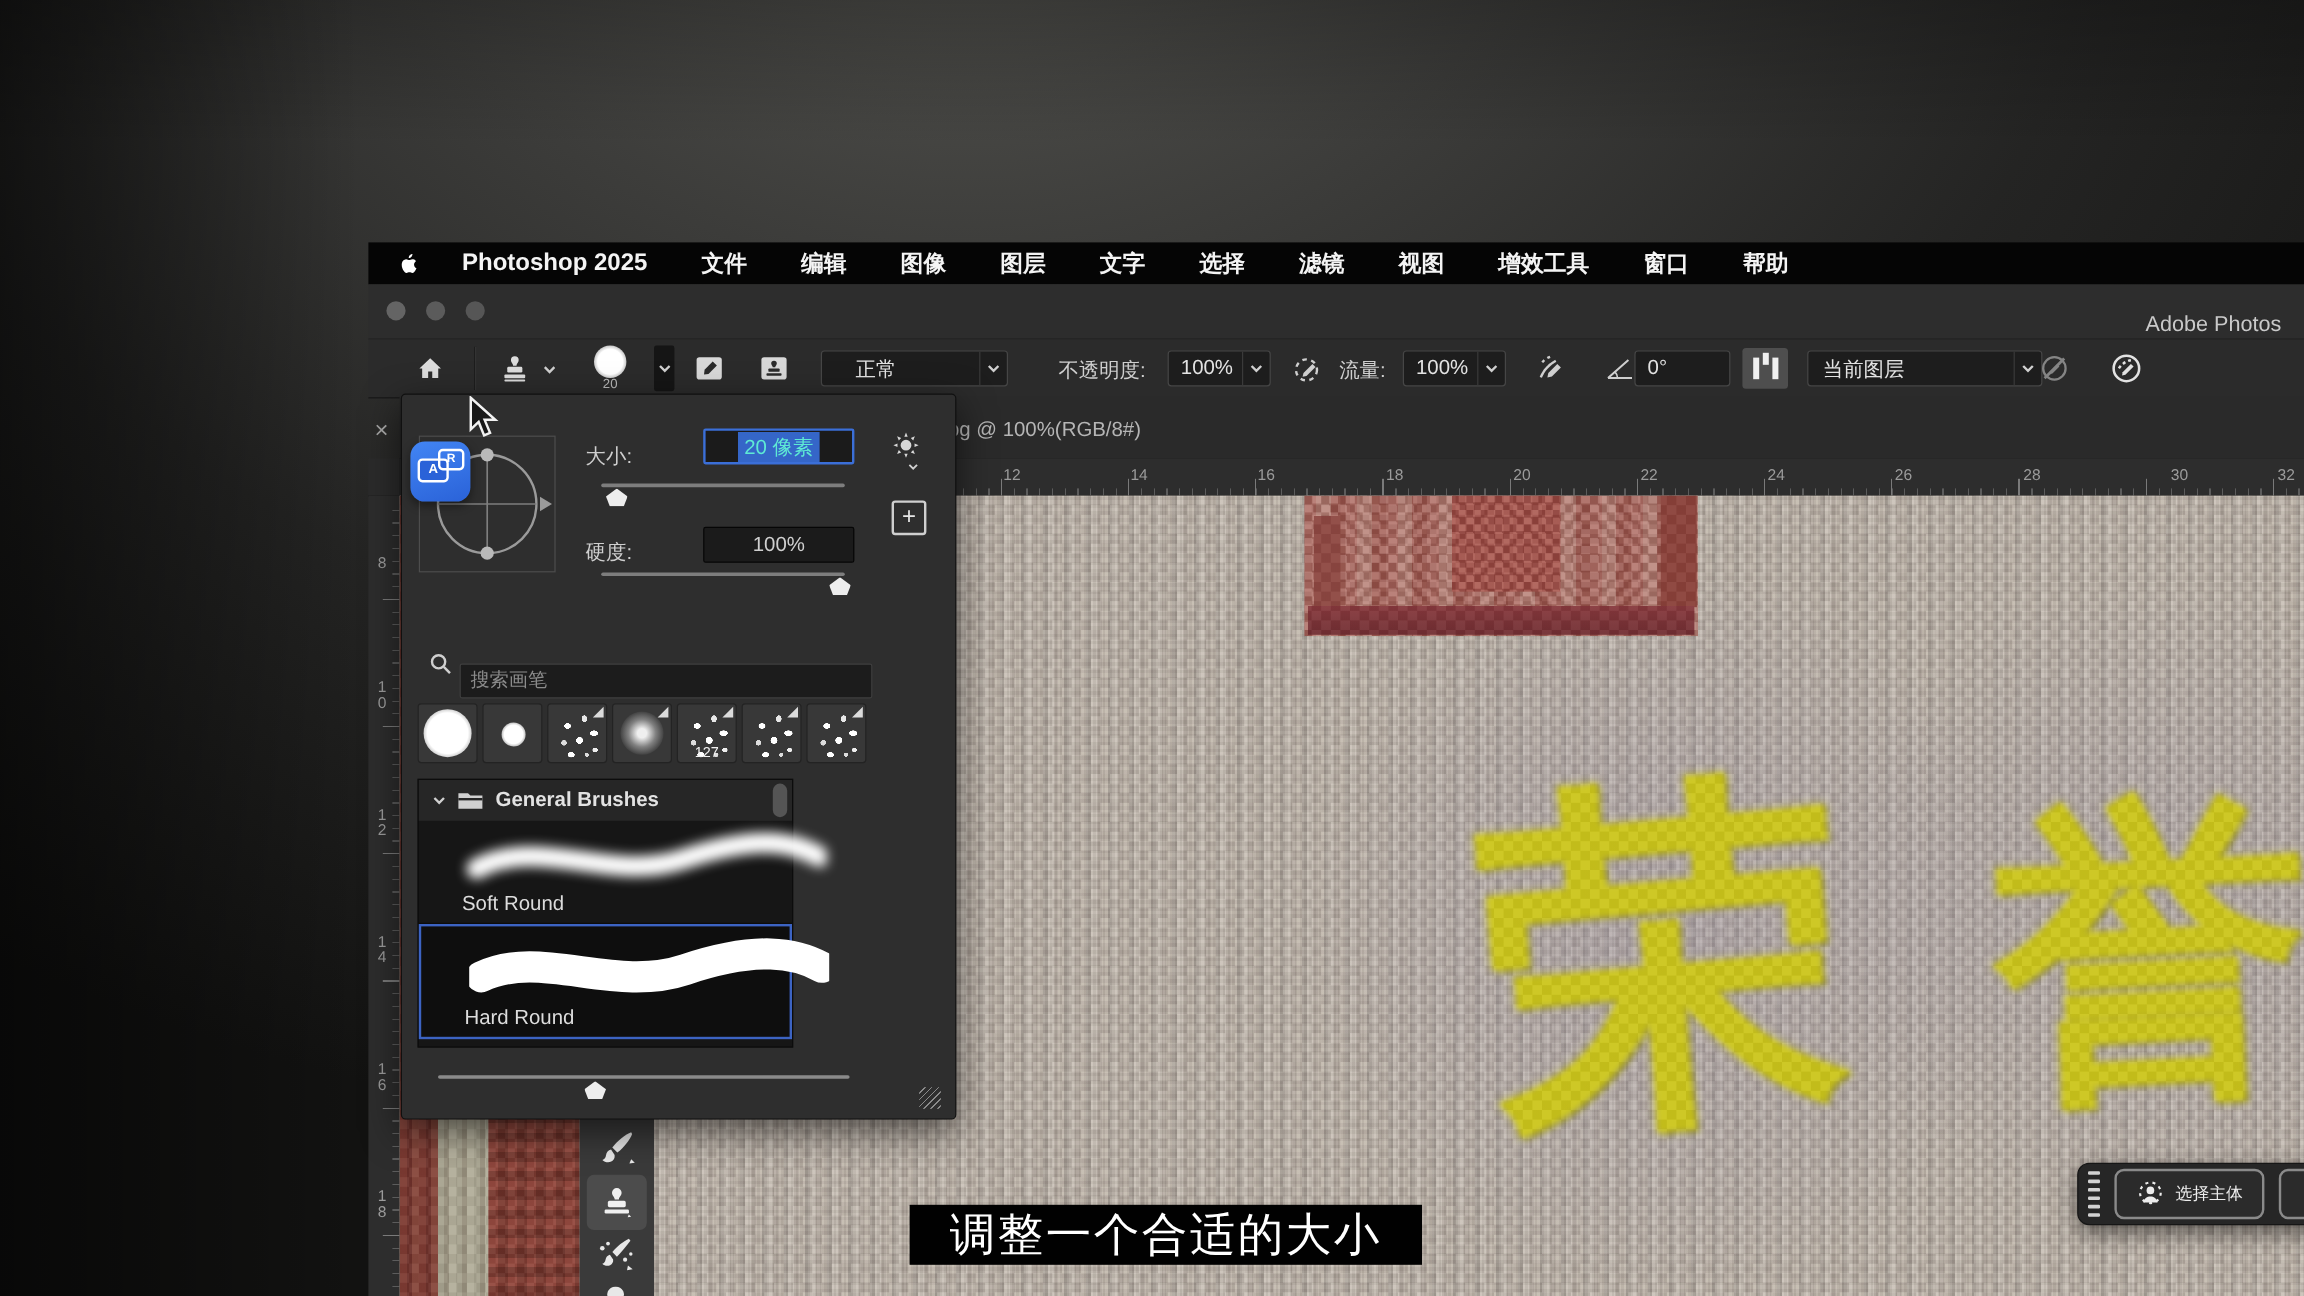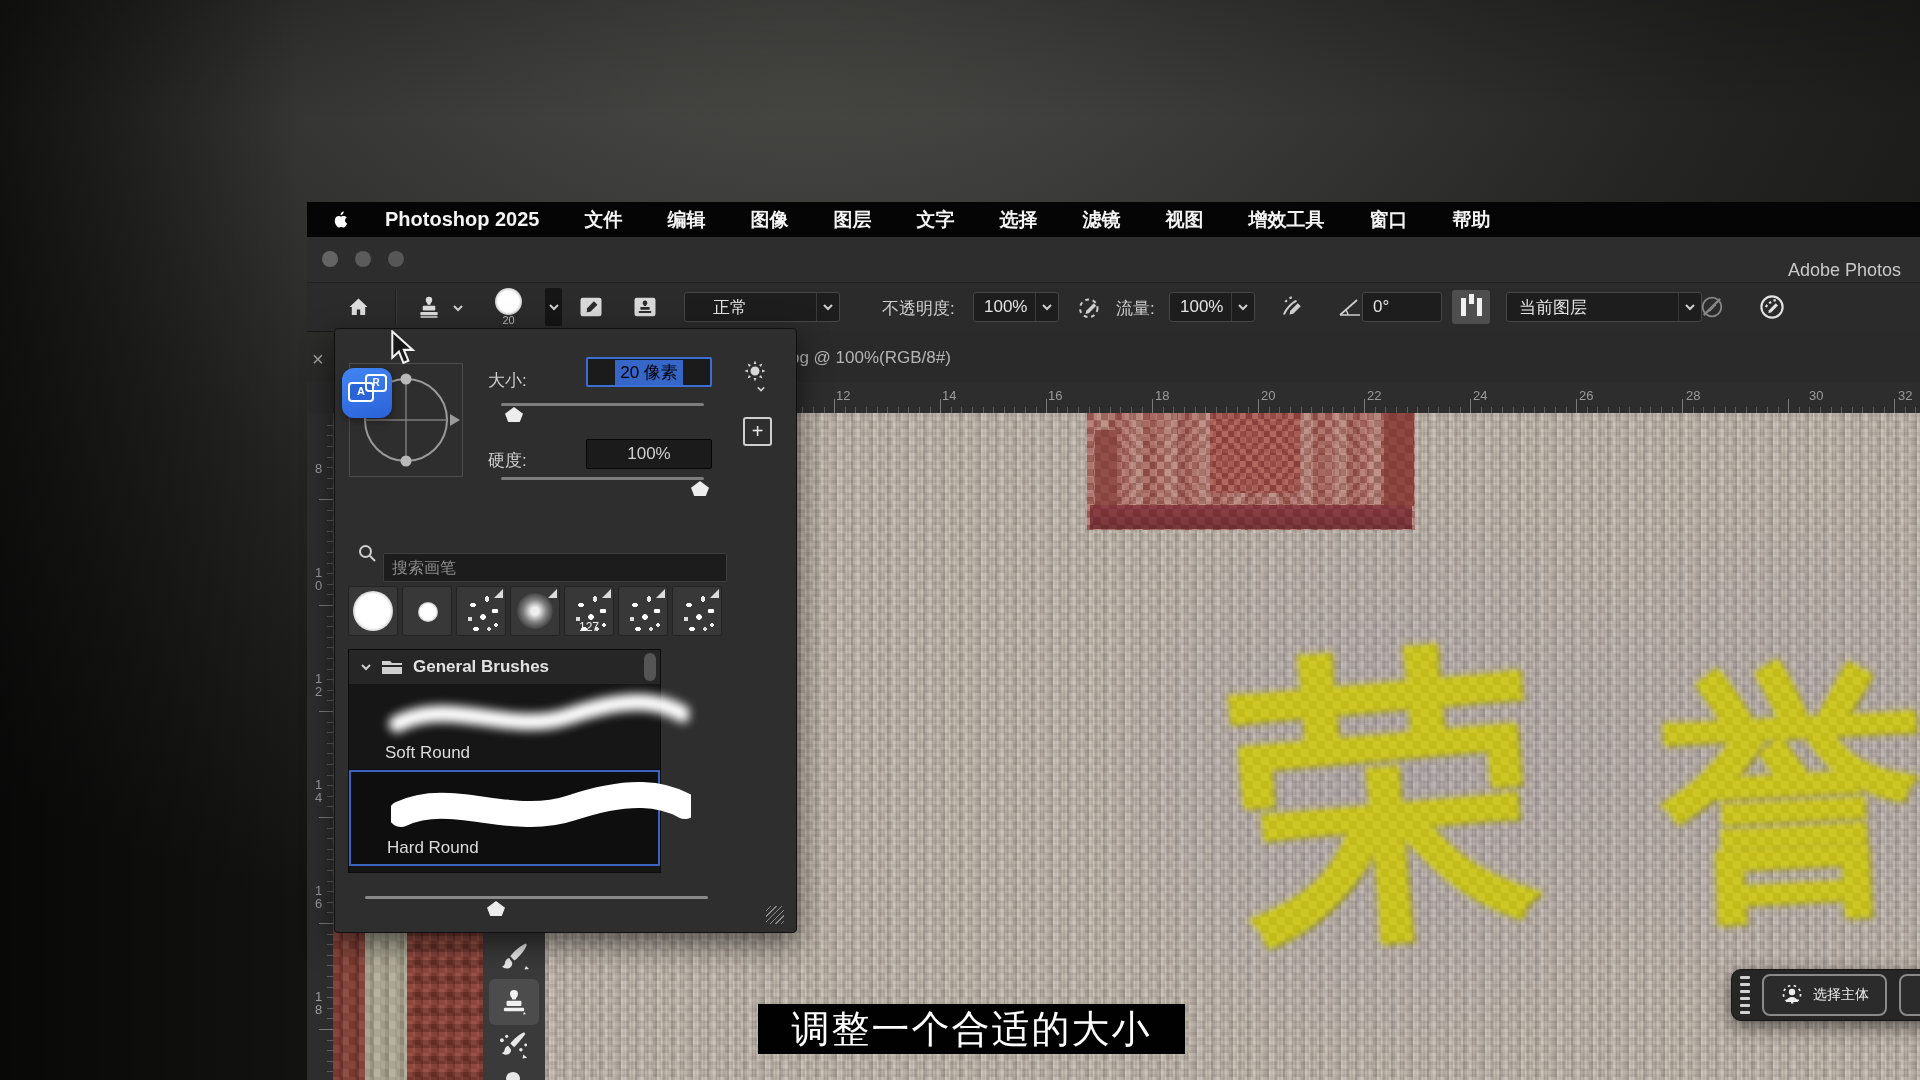--- a/index.html
+++ b/index.html
@@ -380,21 +380,21 @@
         <circle cx="56" cy="56" r="41" stroke="#9a9a9a" stroke-width="2"></circle>
         <path d="M56 15V97M15 56H97" stroke="#7e7e7e" stroke-width="1.4"></path>
         <circle cx="56" cy="15" r="5.5" fill="#b9b9b9"></circle>
         <circle cx="56" cy="97" r="5.5" fill="#b9b9b9"></circle>
         <path d="M100 50 L110 56 L100 62 Z" fill="#9a9a9a"></path>
       </svg>
     </div>
 
     <span class="abs" style="left:153px;top:40px;color:#cfcfcf;">大小:</span>
     <div class="pfield" style="left:251px;top:28px;width:126px;border:2px solid #3b6fd8;">
-      <span style="background:#3566c8;color:#000000;padding:1px 5px;">20 像素</span>
+      <span style="background:#3566c8;color:#5eead4;padding:1px 5px;">20 像素</span>
     </div>
     <div class="abs" style="left:408px;top:30px;">
       <svg width="24" height="24" viewBox="0 0 24 24" fill="#d8d8d8">
           <path d="M12 7.5a4.5 4.5 0 1 0 0 9 4.5 4.5 0 0 0 0-9zm0-6 1.4 3.4h-2.8zM12 22.5l1.4-3.4h-2.8zM1.5 12l3.4-1.4v2.8zM22.5 12l-3.4-1.4v2.8zM4.6 4.6l3.4 1.4-2 2zM19.4 19.4l-3.4-1.4 2-2zM19.4 4.6l-1.4 3.4-2-2zM4.6 19.4l1.4-3.4 2 2z"></path>
         </svg>
       <svg class="chevron" style="margin:2px 0 0 14px;width:8px;height:8px;" viewBox="0 0 10 10">
           <path d="M1 3 L5 7 L9 3"></path>
         </svg>
     </div>
     <div class="track" style="left:166px;top:74px;width:203px;"></div>

